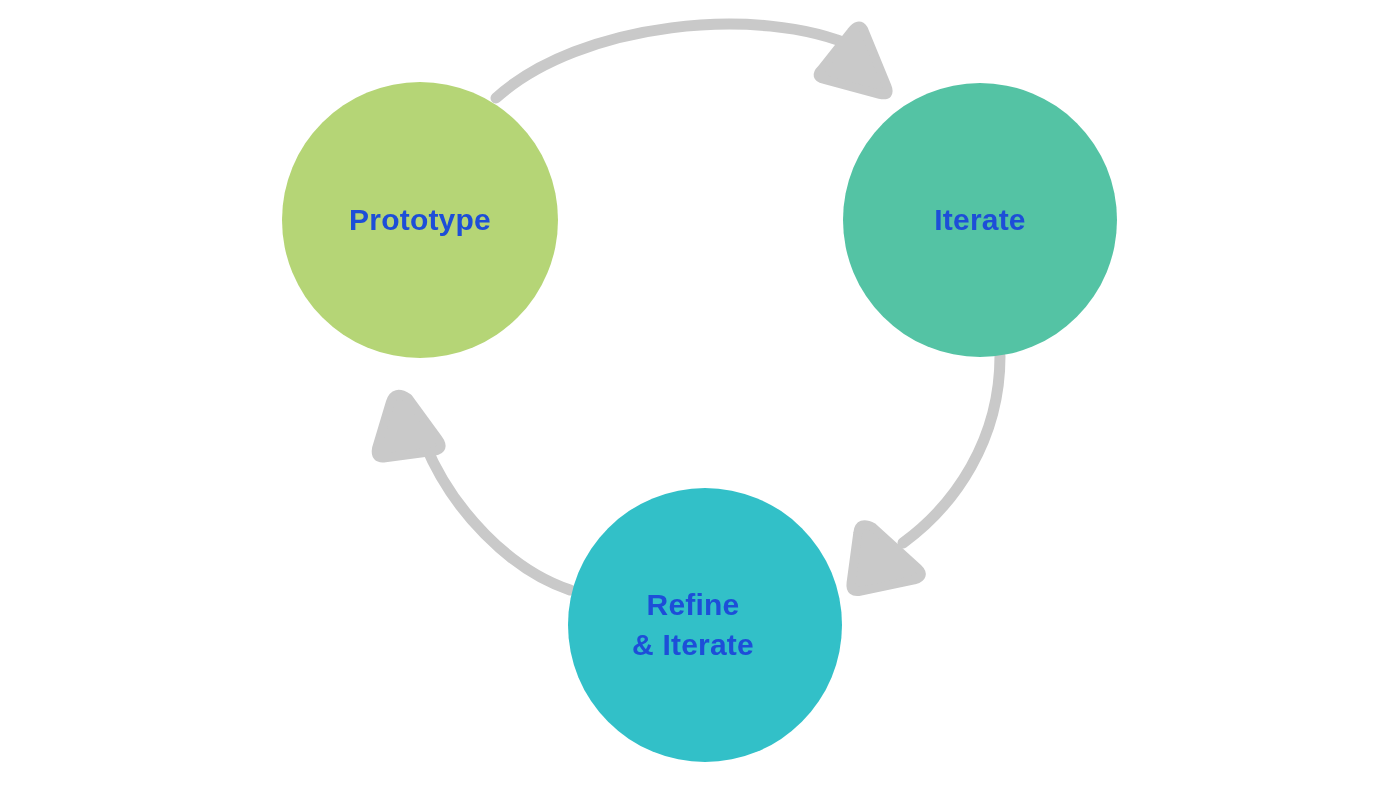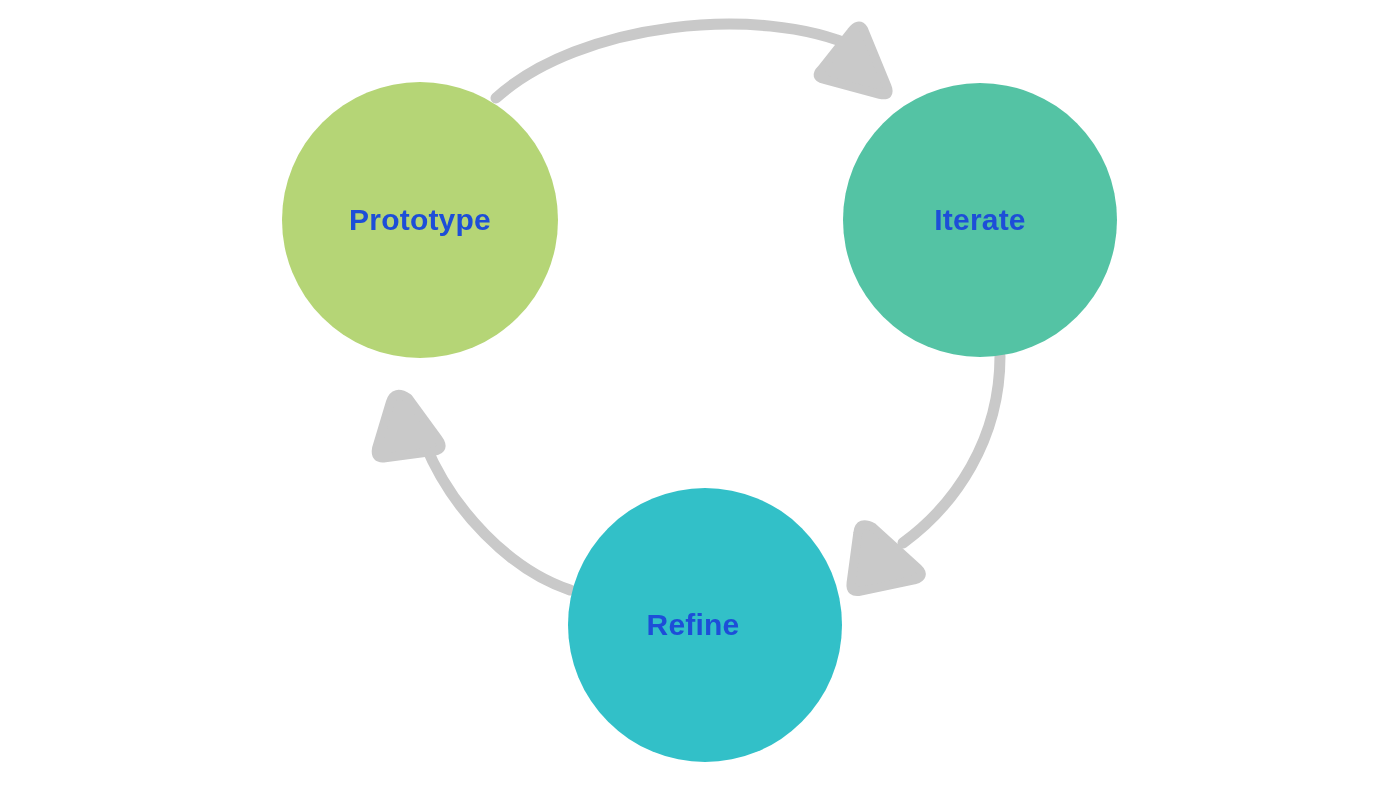--- a/index.html
+++ b/index.html
@@ -97,15 +97,16 @@
   <div class="node-label" id="label-prototype">
     <span class="line">Prototype</span>
   </div>
 
   <div class="node-label" id="label-review">
     <span class="line">Iterate</span>
   </div>
 
   <div class="node-label" id="label-refine">
     <span class="line">Refine</span>
+    <span class="line">&amp; Iterate</span>
   </div>
 
 </div>
 
 </body></html>

